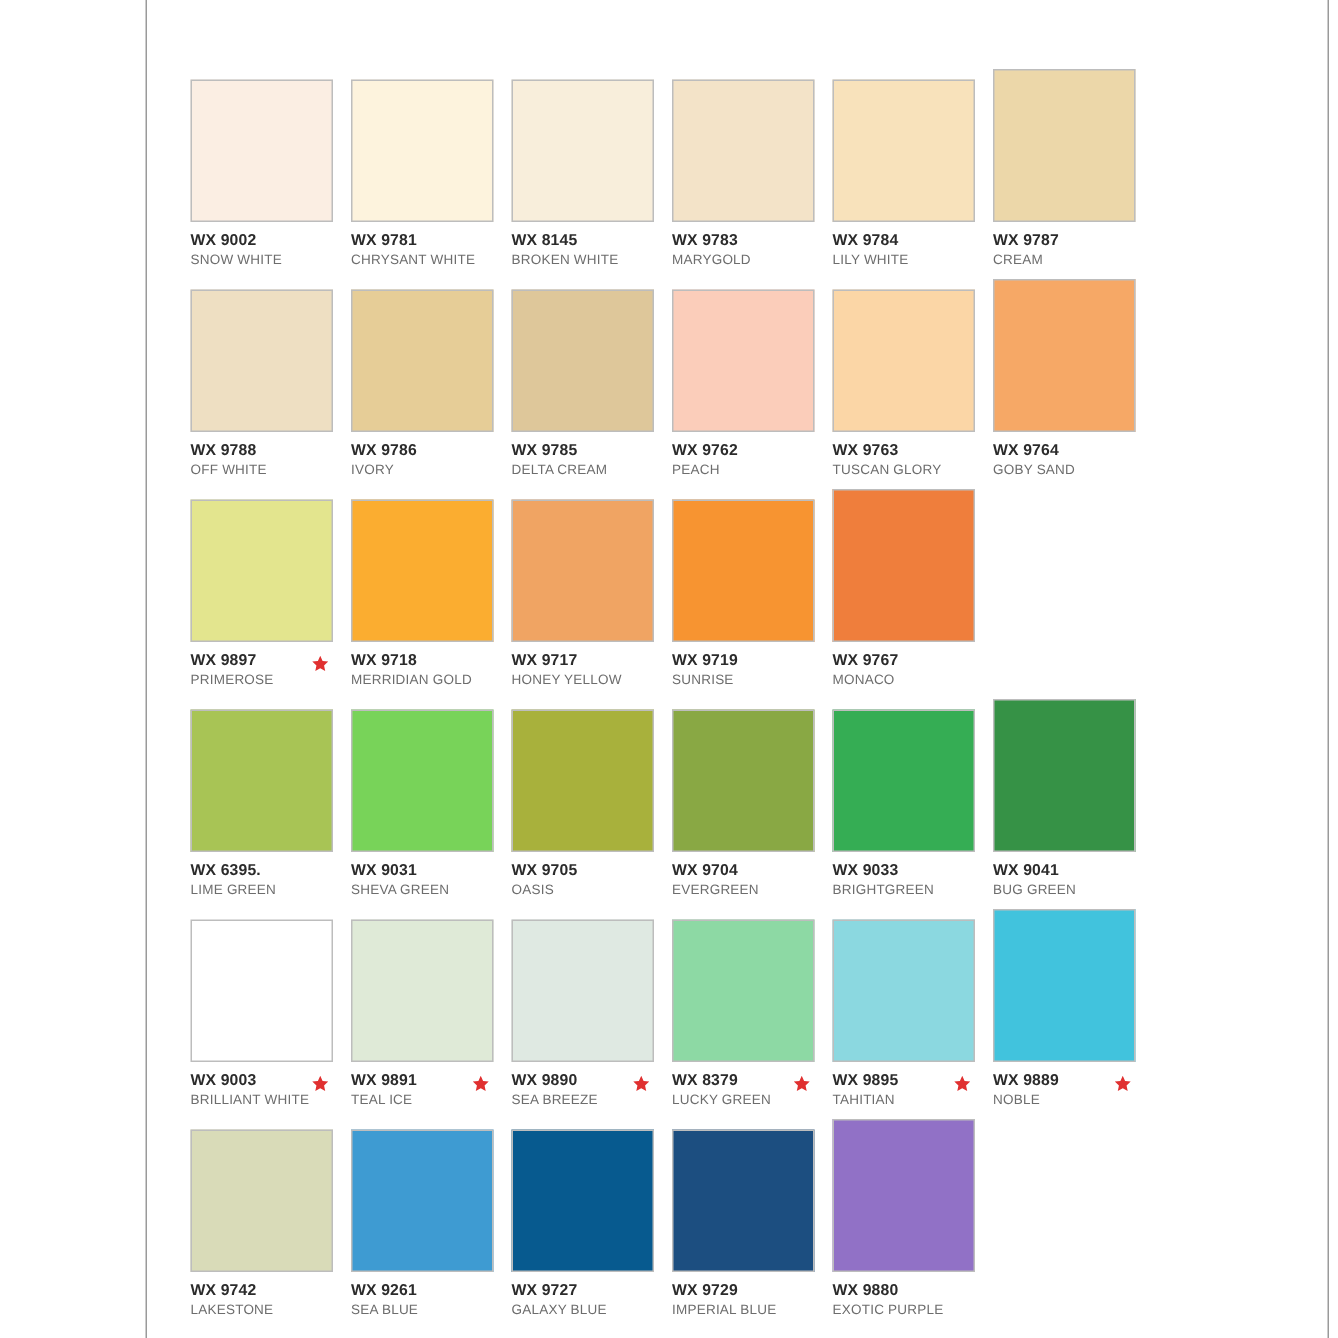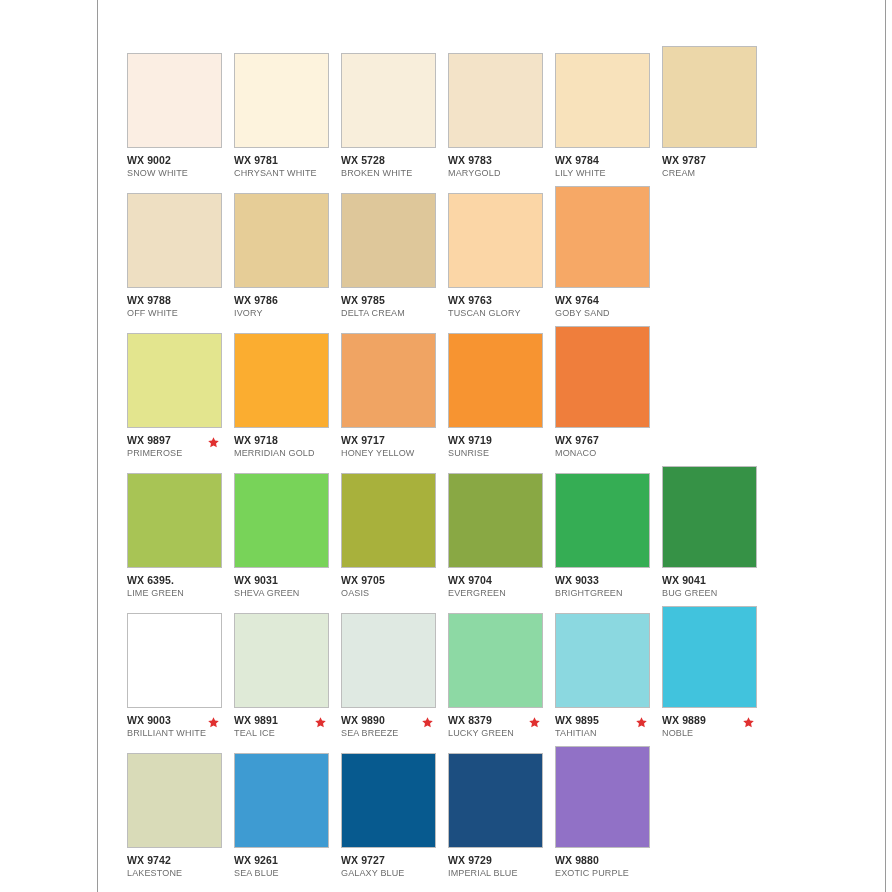--- a/index.html
+++ b/index.html
@@ -124,21 +124,21 @@
         <div class="swatch-cell">
           <div class="swatch-chip" style="background: rgb(253, 243, 221);"></div>
           <div class="swatch-caption">
             <div class="swatch-code">WX 9781</div>
             <div class="swatch-name">CHRYSANT WHITE</div>
           </div>
         </div>
         <div class="swatch-cell">
           <div class="swatch-chip" style="background: rgb(248, 238, 219);"></div>
           <div class="swatch-caption">
-            <div class="swatch-code">WX 5728</div>
+            <div class="swatch-code">WX 8145</div>
             <div class="swatch-name">BROKEN WHITE</div>
           </div>
         </div>
         <div class="swatch-cell">
           <div class="swatch-chip" style="background: rgb(243, 227, 200);"></div>
           <div class="swatch-caption">
             <div class="swatch-code">WX 9783</div>
             <div class="swatch-name">MARYGOLD</div>
           </div>
         </div>
@@ -173,20 +173,27 @@
           </div>
         </div>
         <div class="swatch-cell">
           <div class="swatch-chip" style="background: rgb(222, 199, 154);"></div>
           <div class="swatch-caption">
             <div class="swatch-code">WX 9785</div>
             <div class="swatch-name">DELTA CREAM</div>
           </div>
         </div>
         <div class="swatch-cell">
+          <div class="swatch-chip" style="background: rgb(251, 205, 186);"></div>
+          <div class="swatch-caption">
+            <div class="swatch-code">WX 9762</div>
+            <div class="swatch-name">PEACH</div>
+          </div>
+        </div>
+        <div class="swatch-cell">
           <div class="swatch-chip" style="background: rgb(251, 214, 166);"></div>
           <div class="swatch-caption">
             <div class="swatch-code">WX 9763</div>
             <div class="swatch-name">TUSCAN GLORY</div>
           </div>
         </div>
         <div class="swatch-cell col-last">
           <div class="swatch-chip" style="background: rgb(246, 168, 102);"></div>
           <div class="swatch-caption">
             <div class="swatch-code">WX 9764</div>

